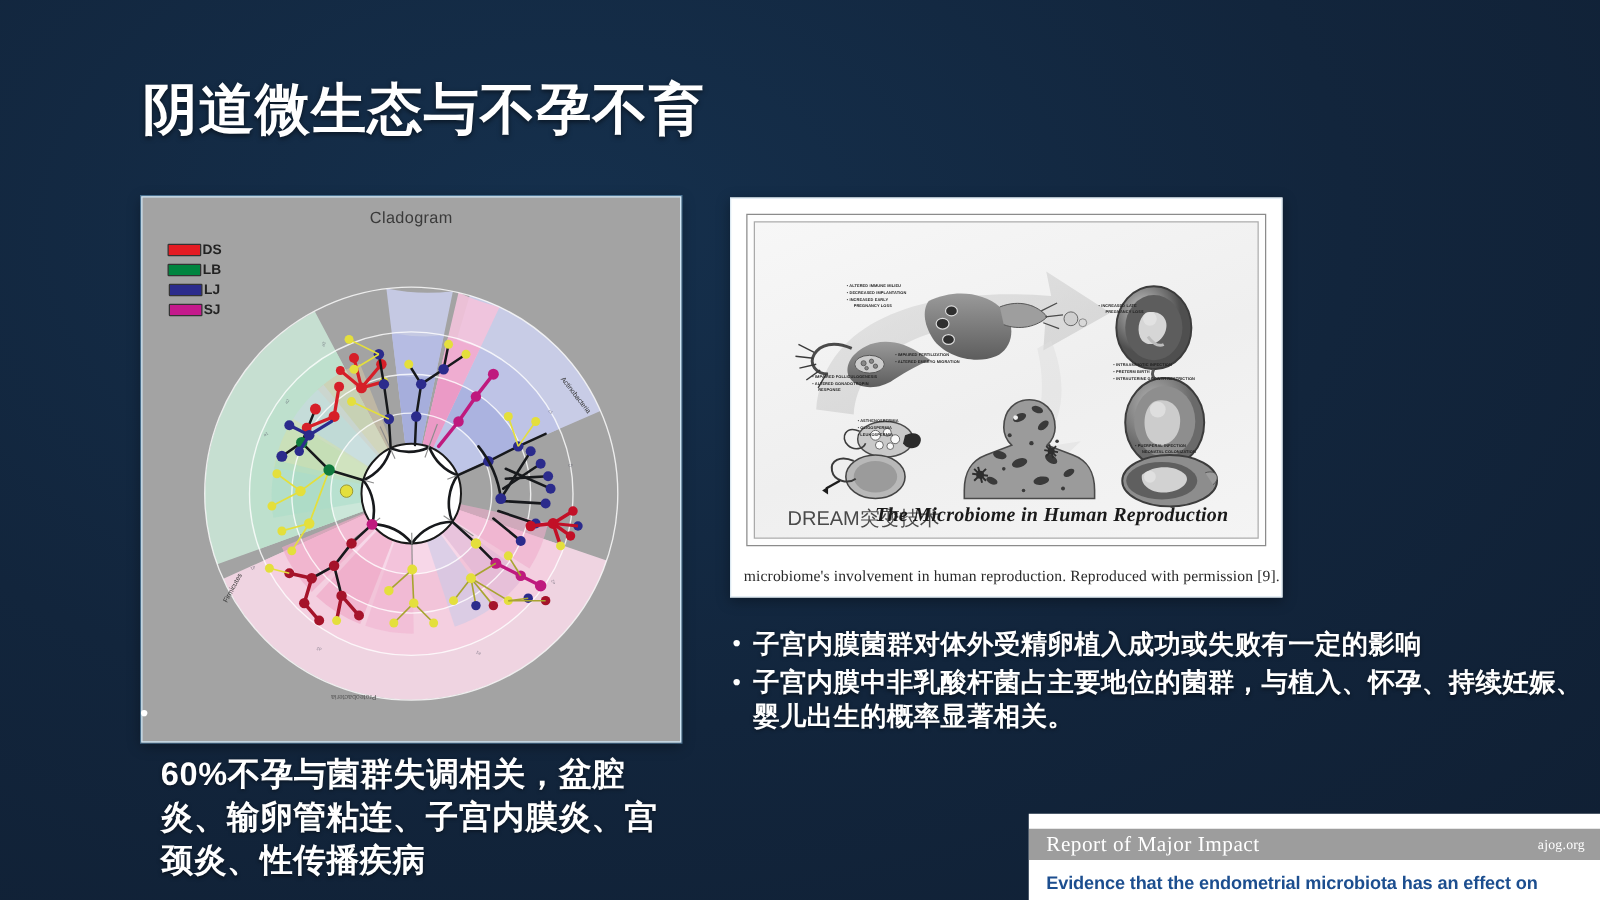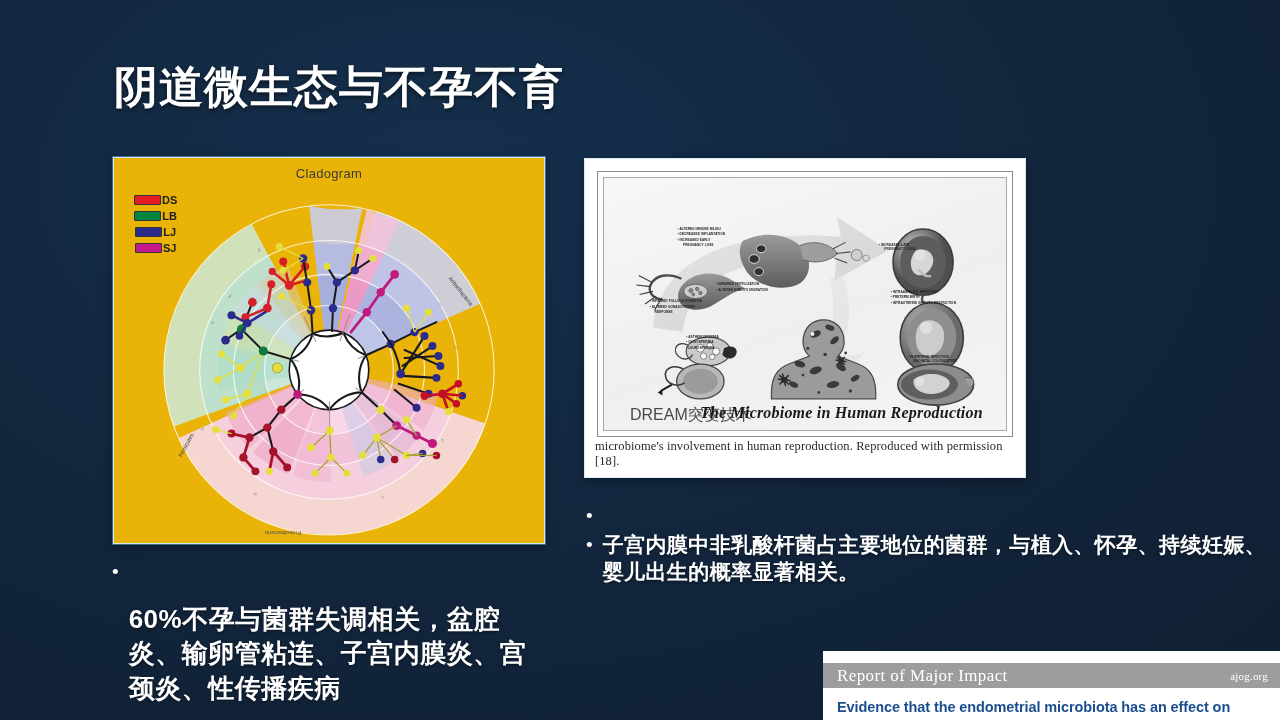--- a/index.html
+++ b/index.html
@@ -15,22 +15,22 @@
   #slide-title{
     position:absolute; left:114px; top:58px;
     font-size:44px; font-weight:bold; color:#ffffff;
     letter-spacing:1px;
     text-shadow:0 2px 4px rgba(0,0,0,.55);
     white-space:nowrap;
   }
 
   
   #cladogram-panel{
-    position:absolute; left:113px; top:157px; width:432px; height:387px;
-    background:#eab308;
+    position:absolute; left:113px; top:157px; width:432px; height:437px;
+    background:#a3a3a3;
     border:1px solid #cfe6f5;
     box-shadow:0 0 0 1px rgba(140,200,240,.45), 0 3px 10px rgba(0,0,0,.35);
     overflow:hidden;
   }
   #cladogram-title{
     position:absolute; left:0; right:0; top:8px; text-align:center;
     font-size:13px; color:#3a3a3a; letter-spacing:.3px;
   }
   #clado-legend{
     position:absolute; left:20px; top:36px;
@@ -622,33 +622,34 @@
 
           <text x="385" y="188">• PUERPERAL INFECTION</text>
           <text x="392" y="194">NEONATAL COLONIZATION</text>
         </g>
       </svg>
 
       <div id="dream-watermark">DREAM突变技术</div>
       <div id="figure-subtitle">The Microbiome in Human Reproduction</div>
     </div>
   </div>
-  <div id="figure-caption">microbiome's involvement in human reproduction. Reproduced with permission [18].</div>
+  <div id="figure-caption">microbiome's involvement in human reproduction. Reproduced with permission [9].</div>
 </div>
 
 <div id="left-bullets" class="bullet-list">
   <div class="bullet-item">
     <span class="bullet-dot">•</span>
     <span class="bullet-text">60%不孕与菌群失调相关，盆腔炎、输卵管粘连、子宫内膜炎、宫颈炎、性传播疾病</span>
   </div>
 </div>
 
 <div id="right-bullets" class="bullet-list">
   <div class="bullet-item">
     <span class="bullet-dot">•</span>
+    <span class="bullet-text">子宫内膜菌群对体外受精卵植入成功或失败有一定的影响</span>
   </div>
   <div class="bullet-item">
     <span class="bullet-dot">•</span>
     <span class="bullet-text">子宫内膜中非乳酸杆菌占主要地位的菌群，与植入、怀孕、持续妊娠、婴儿出生的概率显著相关。</span>
   </div>
 </div>
 
 <div id="journal-banner">
   <div id="banner-grey-bar">
     <span id="banner-section-label">Report of Major Impact</span>

